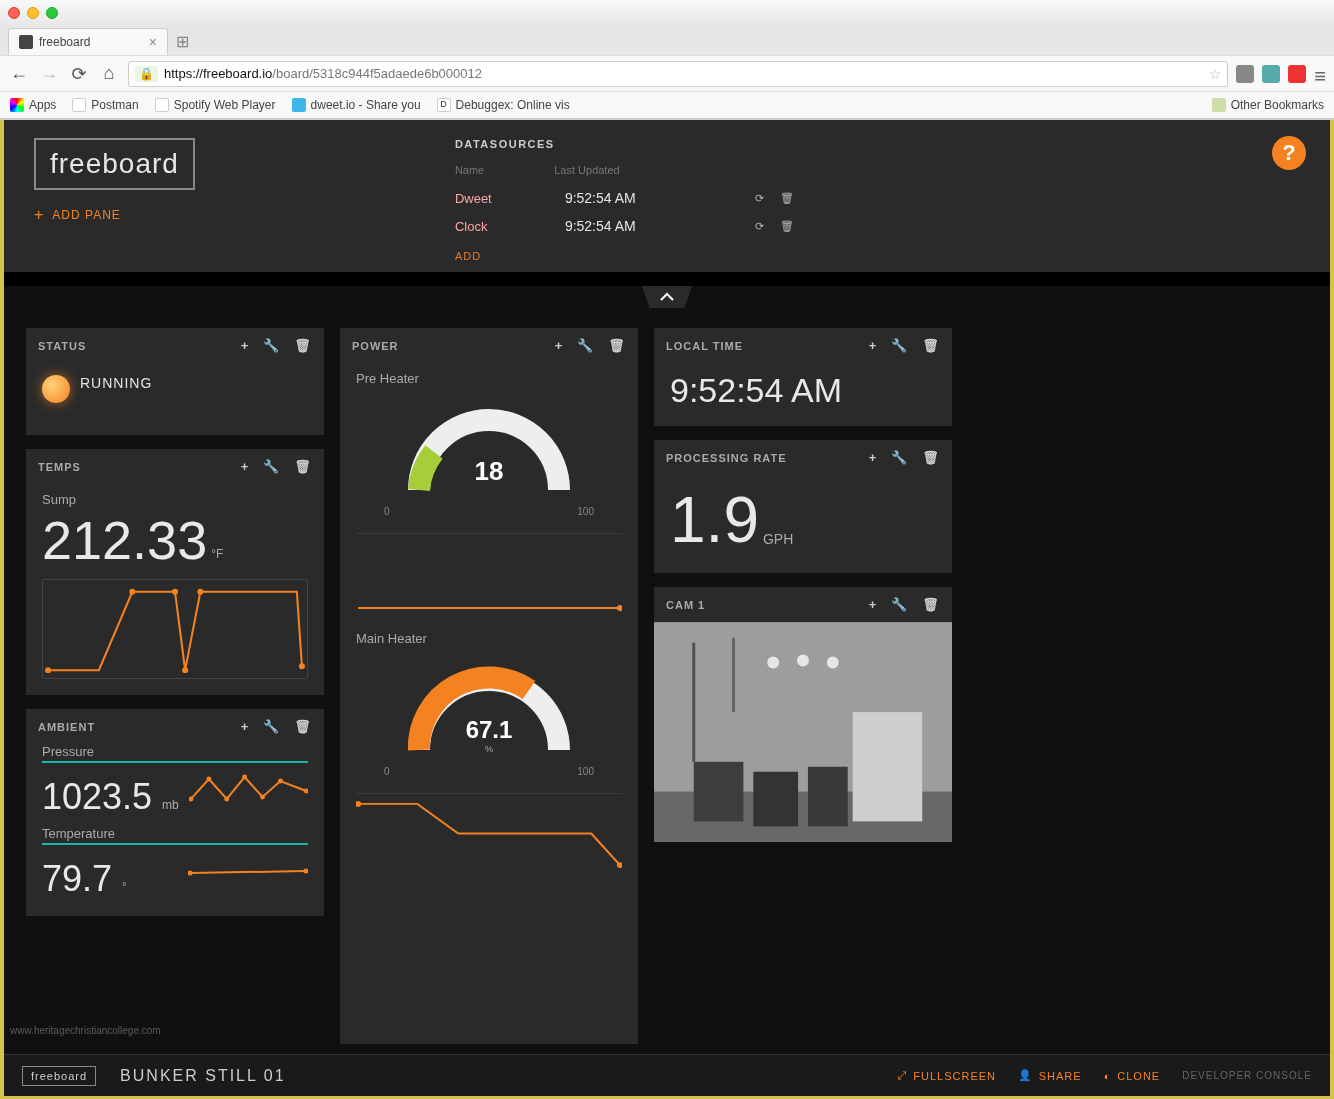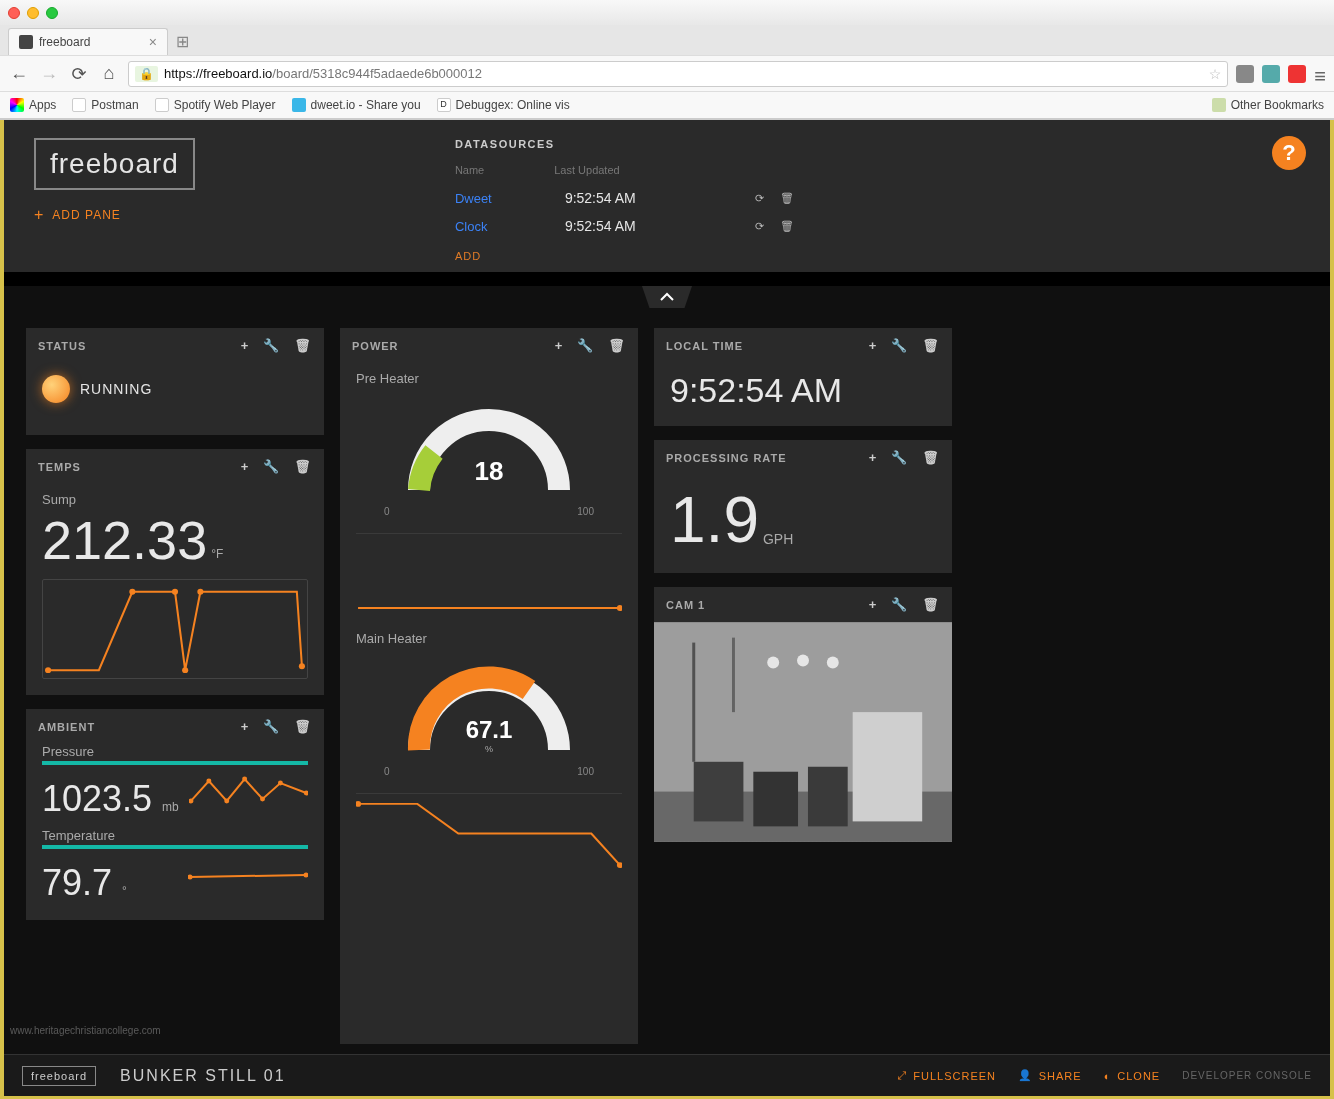--- a/index.html
+++ b/index.html
@@ -39,21 +39,21 @@
 .app-header { background: #2a2a2a; padding: 18px 24px 0 24px; display: flex; align-items: flex-start; position: relative; }
 .logo-box { border: 2px solid #888; padding: 8px 14px; display: inline-block; }
 .logo-text { font-size: 28px; font-weight: 300; color: #e5e5e5; letter-spacing: 1px; }
 .add-pane { display: flex; align-items: center; gap: 8px; color: #f58220; font-size: 12px; letter-spacing: 1px; margin-top: 16px; cursor: pointer; }
 .add-pane-wrap { display: flex; flex-direction: column; margin-left: 6px; }
 
 .datasources { margin-left: 260px; color: #bbb; font-size: 11px; }
 .ds-header { font-size: 11px; letter-spacing: 1.5px; color: #ccc; font-weight: bold; margin-bottom: 14px; }
 .ds-cols { display: flex; gap: 70px; color: #777; font-size: 11px; margin-bottom: 8px; }
 .ds-row { display: flex; align-items: center; gap: 20px; padding: 6px 0; }
-.ds-row .ds-name { color: #3b82f6; width: 90px; font-size: 13px; }
+.ds-row .ds-name { color: #fca5a5; width: 90px; font-size: 13px; }
 .ds-row .ds-time { color: #e5e5e5; font-size: 14px; width: 130px; }
 .ds-row .ds-actions { display: flex; gap: 16px; margin-left: 40px; }
 .ds-row .ds-actions span { color: #bbb; cursor: pointer; }
 .ds-add { color: #e07b27; font-size: 11px; letter-spacing: 1px; margin-top: 10px; cursor: pointer; }
 
 .help-badge { position: absolute; right: 24px; top: 16px; width: 34px; height: 34px; background: #f58220; border-radius: 50%; color: #fff; display: flex; align-items: center; justify-content: center; font-size: 22px; font-weight: bold; cursor: pointer; }
 
 .collapse-arrow { width: 50px; height: 22px; background: #2a2a2a; margin: 0 auto; margin-top: 14px; display: flex; align-items: center; justify-content: center; color: #fff; cursor: pointer; clip-path: polygon(15% 0, 85% 0, 100% 100%, 0 100%); transform: scaleY(-1); }
 .collapse-arrow svg { transform: scaleY(-1); }
 
@@ -61,34 +61,34 @@
 .board { background: #101010; padding: 20px 22px; display: flex; gap: 16px; height: calc(100% - 220px); }
 .col { display: flex; flex-direction: column; gap: 14px; width: 298px; }
 
 .pane { background: #2a2a2a; border-radius: 0; }
 .pane-head { display: flex; align-items: center; padding: 10px 12px; color: #aaa; font-size: 11px; letter-spacing: 1px; font-weight: bold; }
 .pane-head .pane-title { flex: 1; }
 .pane-tools { display: flex; gap: 14px; color: #ccc; }
 .pane-tools span { cursor: pointer; font-size: 13px; }
 .pane-body { padding: 8px 16px 16px; }
 
-.run-ind { display: flex; align-items: center; gap: 10px; padding: 4px 0 16px; }
+.run-ind { display: flex; align-items: flex-start; gap: 10px; padding: 4px 0 16px; }
 .run-dot { width: 28px; height: 28px; border-radius: 50%; background: radial-gradient(circle at 35% 35%, #ffd27a, #f58220); box-shadow: 0 0 12px #f58220aa; }
 .run-label { color: #e5e5e5; font-size: 14px; letter-spacing: 1px; }
 .big-thin { font-family: "Helvetica Neue", sans-serif; font-weight: 100; color: #e8e8e8; }
 .run-params { font-size: 28px; letter-spacing: 1px; }
 
 .metric-label { color: #aaa; font-size: 13px; margin-bottom: 2px; }
 .metric-value { font-size: 54px; font-weight: 100; color: #e8e8e8; display: flex; align-items: baseline; gap: 4px; }
 .metric-unit { font-size: 12px; color: #aaa; align-self: flex-end; margin-bottom: 10px; }
 
 .sparkline { border: 1px solid #444; border-radius: 2px; margin-top: 8px; height: 100px; position: relative; }
 .sparkline svg { width: 100%; height: 100%; }
 
-.ambient-row { display: flex; align-items: baseline; gap: 10px; border-top: 4px solid #14b8a6; padding-top: 6px; }
+.ambient-row { display: flex; align-items: baseline; gap: 10px; border-top: 2px solid #14b8a6; padding-top: 6px; }
 .ambient-row:first-child { border-top: none; }
 .ambient-value { font-size: 36px; font-weight: 100; color: #e8e8e8; }
 .ambient-unit { font-size: 12px; color: #aaa; }
 .ambient-tiny { width: 120px; height: 40px; margin-left: auto; }
 
 .gauge-wrap { text-align: center; padding: 12px 0 6px; }
 .gauge-value { font-size: 26px; font-weight: 600; color: #fff; }
 .gauge-ticks { display: flex; justify-content: space-between; font-size: 10px; color: #888; padding: 0 28px; margin-top: 2px; }
 
 .powerspark { height: 80px; border-top: 1px solid #3a3a3a; margin-top: 10px; }

